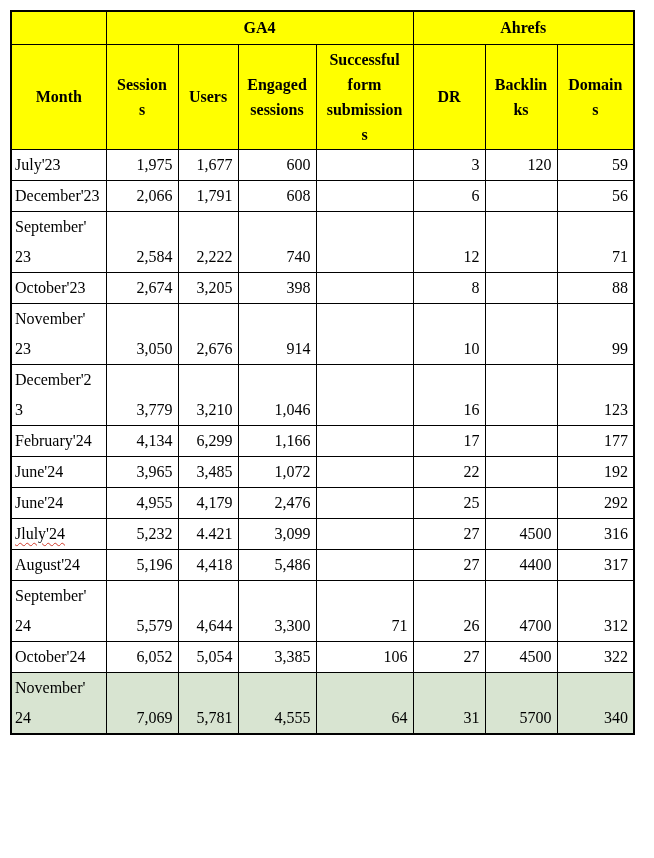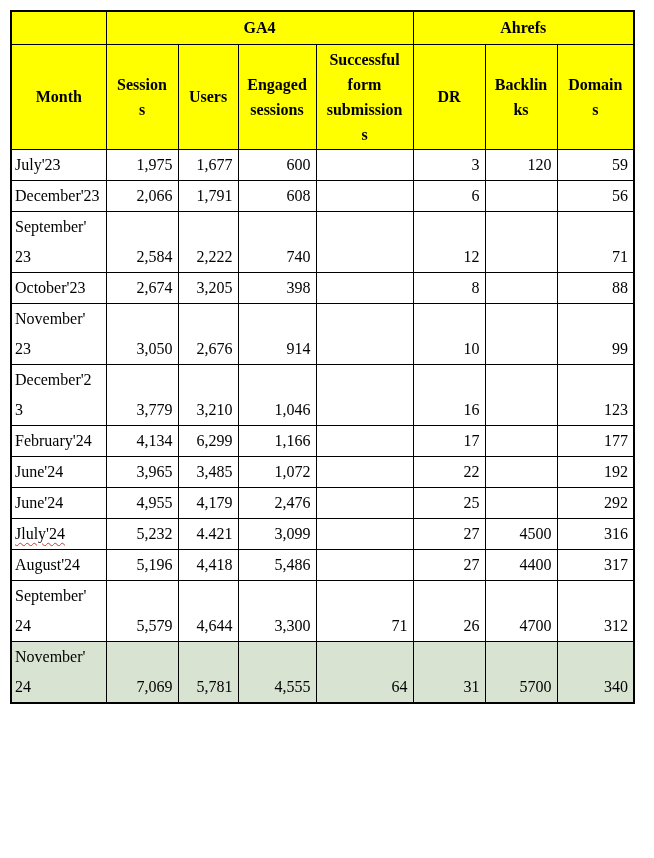--- a/index.html
+++ b/index.html
@@ -185,20 +185,30 @@
           <td class="month-cell"><span>September'
 24</span></td>
           <td class="num-cell">5,579</td>
           <td class="num-cell">4,644</td>
           <td class="num-cell">3,300</td>
           <td class="num-cell">71</td>
           <td class="num-cell">26</td>
           <td class="num-cell">4700</td>
           <td class="num-cell">312</td>
         </tr>
+        <tr>
+          <td class="month-cell"><span>October'24</span></td>
+          <td class="num-cell">6,052</td>
+          <td class="num-cell">5,054</td>
+          <td class="num-cell">3,385</td>
+          <td class="num-cell">106</td>
+          <td class="num-cell">27</td>
+          <td class="num-cell">4500</td>
+          <td class="num-cell">322</td>
+        </tr>
         <tr class="highlight">
           <td class="month-cell"><span>November'
 24</span></td>
           <td class="num-cell">7,069</td>
           <td class="num-cell">5,781</td>
           <td class="num-cell">4,555</td>
           <td class="num-cell">64</td>
           <td class="num-cell">31</td>
           <td class="num-cell">5700</td>
           <td class="num-cell">340</td>

